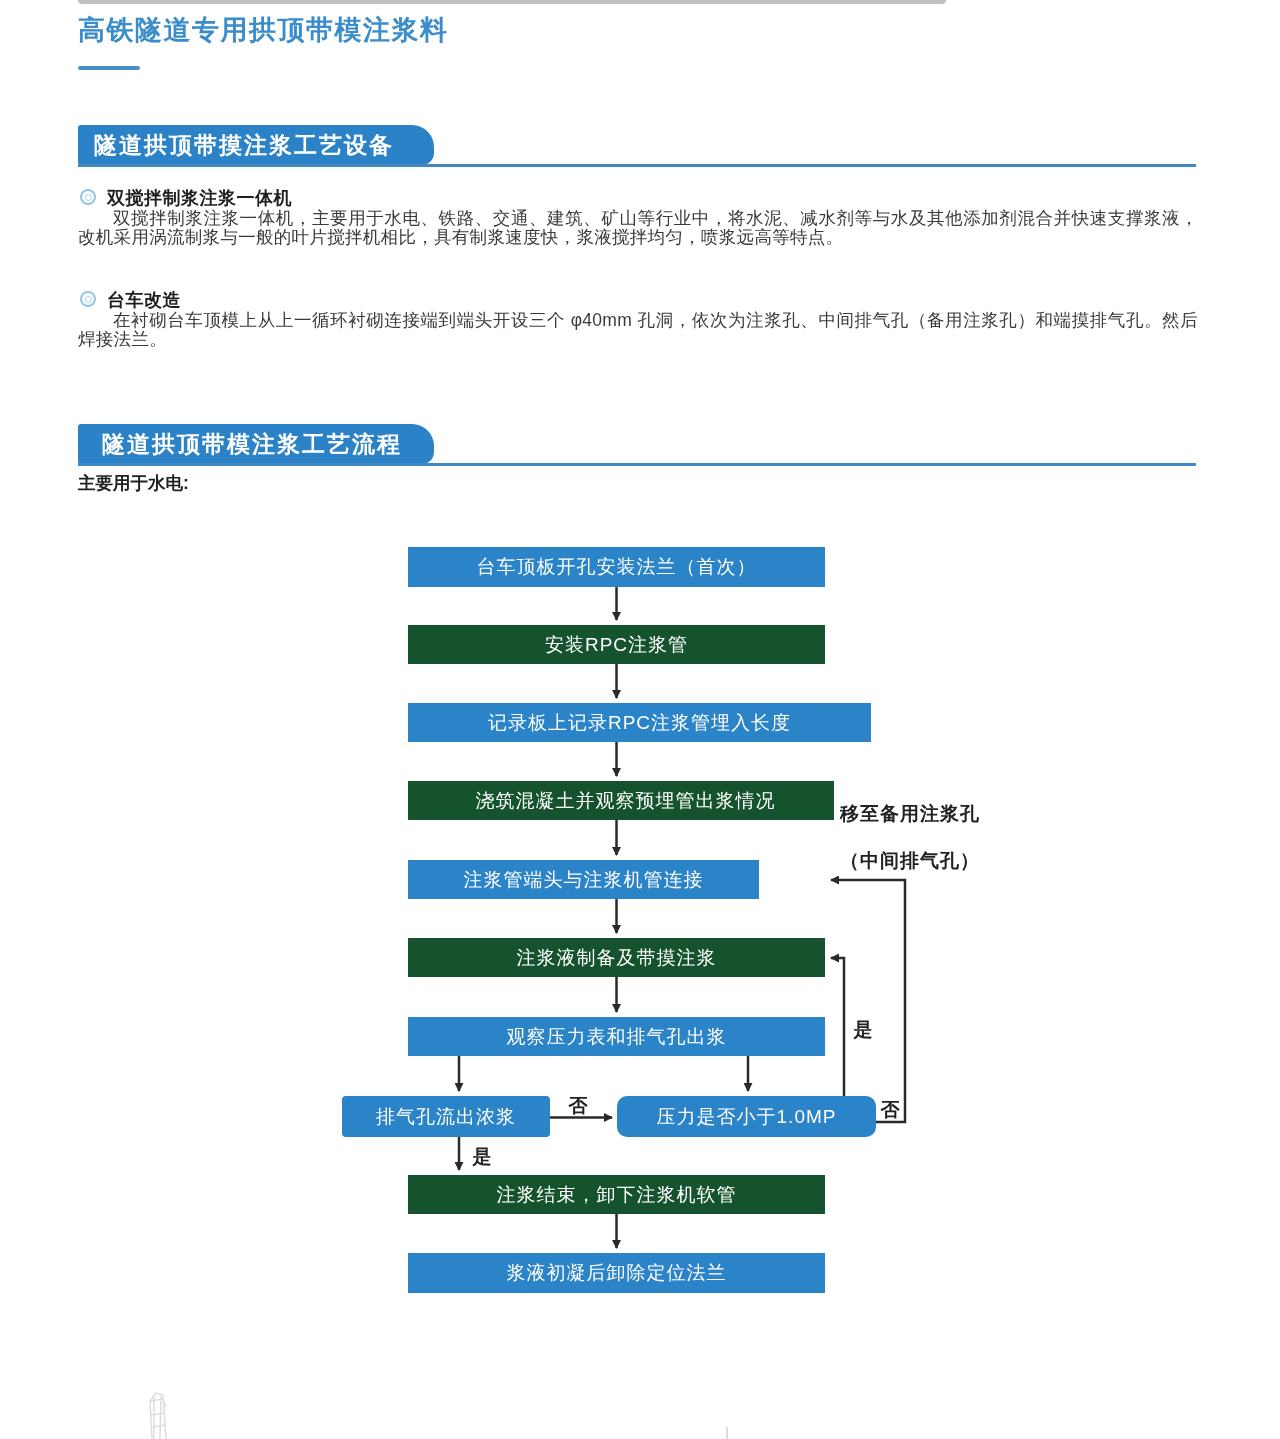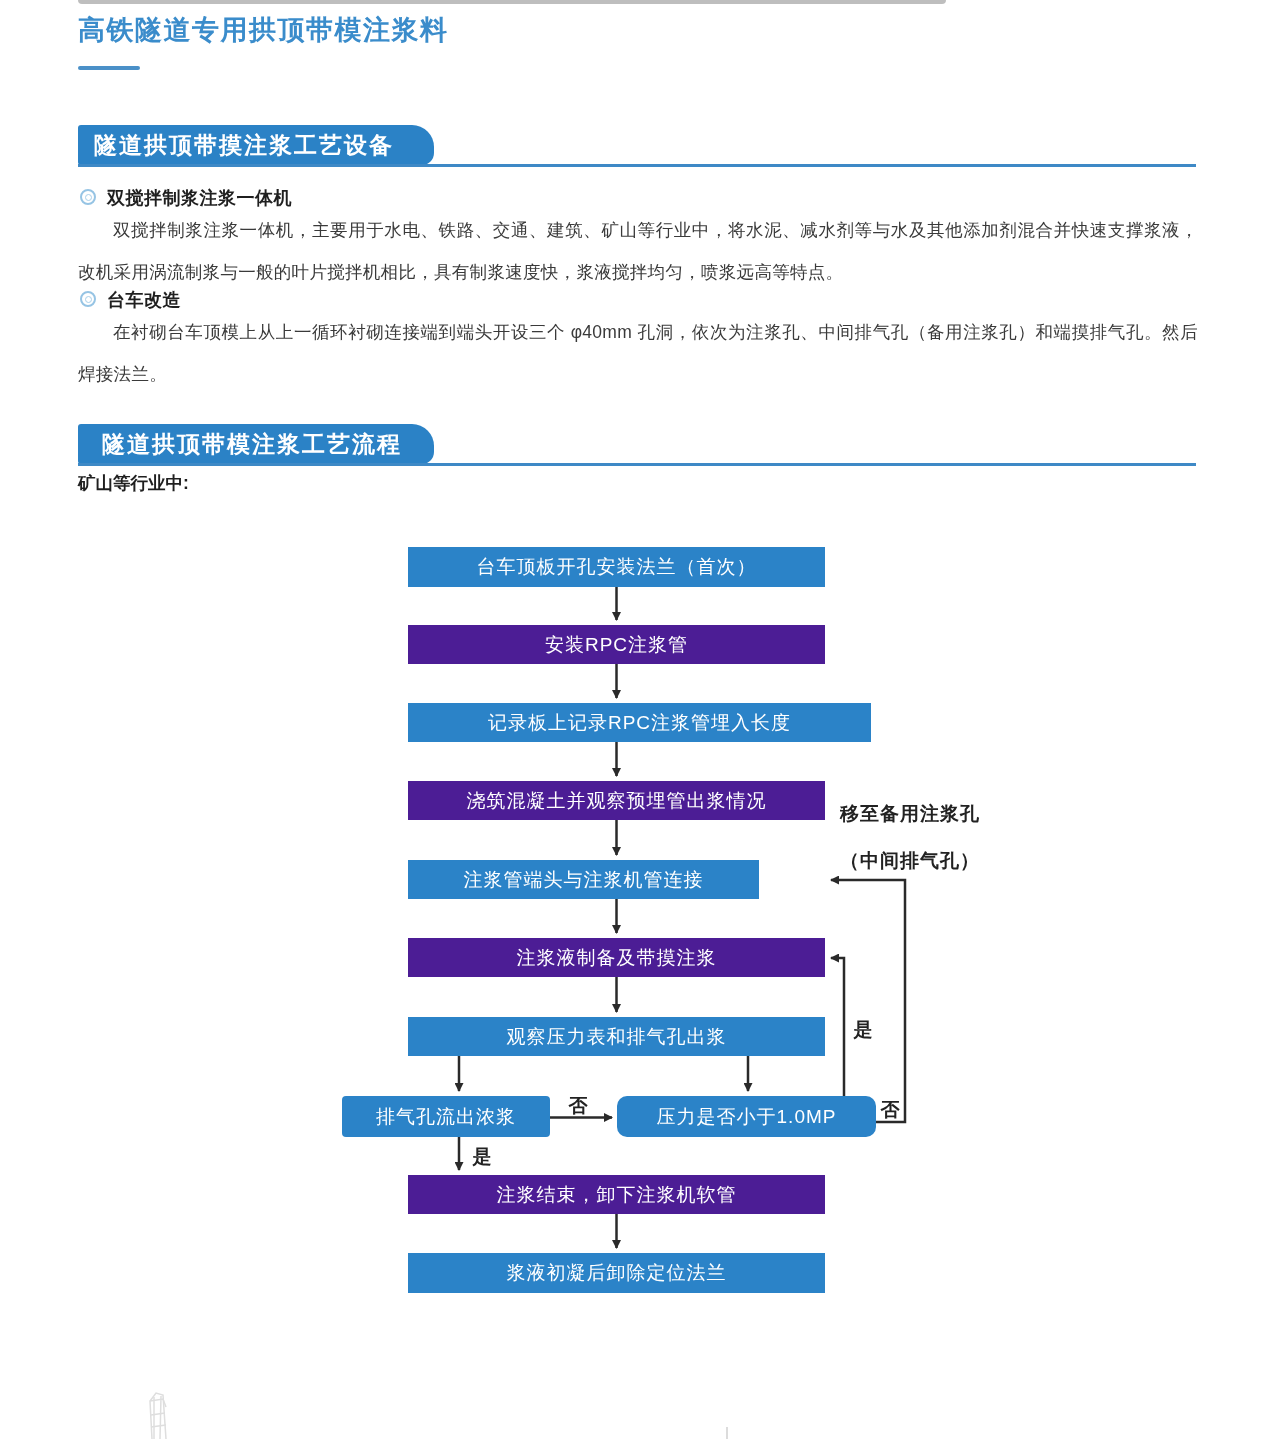--- a/index.html
+++ b/index.html
@@ -25,32 +25,32 @@
   .rule{position:absolute;left:78px;width:1118px;height:3px;background:#3e89c6;}
   .rule-1{top:164px;}
   .rule-2{top:463px;}
   
   .bullet-icon{position:absolute;width:16px;height:16px;border:2px solid #96c4e4;
     border-radius:50%;box-sizing:border-box;display:flex;align-items:center;justify-content:center;}
   .bullet-icon::after{content:"";width:7px;height:7px;border:1.5px solid #a9cfe9;
     border-radius:50%;box-sizing:border-box;}
   .bullet-heading{position:absolute;left:107px;font-size:18px;font-weight:bold;color:#1f1f1f;
     letter-spacing:.5px;}
-  .para{position:absolute;left:78px;width:1120px;font-size:17.5px;line-height:42px;
+  .para{position:absolute;left:78px;width:1120px;font-size:17.5px;line-height:19px;
     color:#3a3a3a;text-align:justify;text-indent:2em;margin:0;letter-spacing:.3px;}
   .flow-label{position:absolute;left:78px;top:471px;font-size:17.5px;font-weight:bold;color:#1f1f1f;}
   
   .node{position:absolute;display:flex;align-items:center;justify-content:center;
     color:#ffffff;font-size:19px;letter-spacing:1px;border-radius:0;text-align:center;}
   .node.blue{background:#2b83c8;}
-  .node.gray{background:#4c1d95;}
+  .node.gray{background:#14532d;}
   #n1{left:408px;top:547px;width:417px;height:40px;}
   #n2{left:408px;top:625px;width:417px;height:39px;}
   #n3{left:408px;top:703px;width:463px;height:39px;}
-  #n4{left:408px;top:781px;width:417px;height:39px;}
+  #n4{left:408px;top:781px;width:417px;height:39px;padding-left:9px;}
   #n5{left:408px;top:860px;width:351px;height:39px;}
   #n6{left:408px;top:938px;width:417px;height:39px;}
   #n7{left:408px;top:1017px;width:417px;height:39px;}
   #n8{left:342px;top:1096px;width:208px;height:41px;border-radius:4px;}
   #n9{left:617px;top:1096px;width:259px;height:41px;border-radius:10px;text-align:center;}
   #n10{left:408px;top:1175px;width:417px;height:39px;}
   #n11{left:408px;top:1253px;width:417px;height:40px;}
   .edge-label{position:absolute;transform:translate(-50%,-50%);font-size:19px;
     font-weight:bold;color:#222;background:#fff;padding:0 2px;line-height:1;}
   .side-note{position:absolute;transform:translate(-50%,-50%);font-size:19px;
@@ -74,21 +74,21 @@
 <span class="bullet-icon" style="left:80px;top:189px;"></span>
 <div class="bullet-heading" style="top:186px;">双搅拌制浆注浆一体机</div>
 <p class="para" style="top:209px;">双搅拌制浆注浆一体机，主要用于水电、铁路、交通、建筑、矿山等行业中，将水泥、减水剂等与水及其他添加剂混合并快速支撑浆液，改机采用涡流制浆与一般的叶片搅拌机相比，具有制浆速度快，浆液搅拌均匀，喷浆远高等特点。</p>
 
 <span class="bullet-icon" style="left:80px;top:291px;"></span>
 <div class="bullet-heading" style="top:288px;">台车改造</div>
 <p class="para" style="top:311px;">在衬砌台车顶模上从上一循环衬砌连接端到端头开设三个 φ40mm 孔洞，依次为注浆孔、中间排气孔（备用注浆孔）和端摸排气孔。然后焊接法兰。</p>
 
 <div class="banner banner-2">隧道拱顶带模注浆工艺流程</div>
 <div class="rule rule-2"></div>
-<div class="flow-label">矿山等行业中:</div>
+<div class="flow-label">主要用于水电:</div>
 
 <div class="node blue" id="n1">台车顶板开孔安装法兰（首次）</div>
 <div class="node gray" id="n2">安装RPC注浆管</div>
 <div class="node blue" id="n3">记录板上记录RPC注浆管埋入长度</div>
 <div class="node gray" id="n4">浇筑混凝土并观察预埋管出浆情况</div>
 <div class="node blue" id="n5">注浆管端头与注浆机管连接</div>
 <div class="node gray" id="n6">注浆液制备及带摸注浆</div>
 <div class="node blue" id="n7">观察压力表和排气孔出浆</div>
 <div class="node blue" id="n8">排气孔流出浓浆</div>
 <div class="node blue" id="n9">压力是否小于1.0MP</div>

